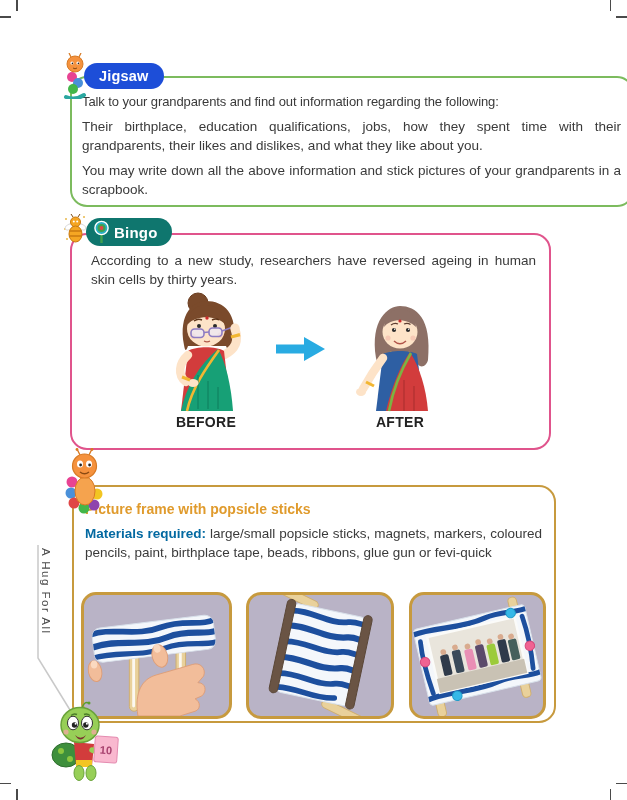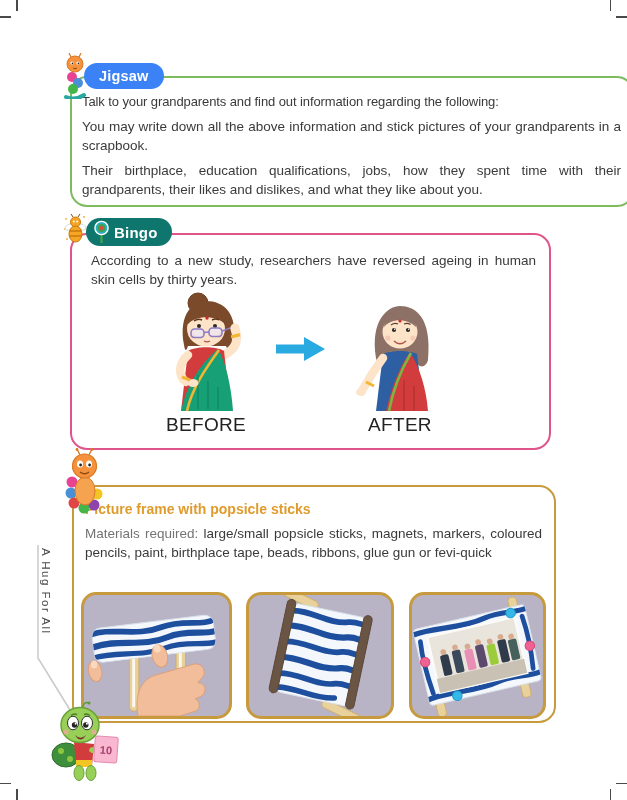--- a/index.html
+++ b/index.html
@@ -17,38 +17,38 @@
   .badge {
     position:absolute; display:flex; align-items:center; gap:5px;
     color:#fff; font-weight:bold; border-radius:14px; padding:0 15px;
     letter-spacing:.2px;
   }
   .box-body { color:#3a3a3a; font-size:13.5px; line-height:1.38; text-align:justify; }
   .box-body p { margin-bottom:7px; }
 
   
   #jigsaw-box { left:70px; top:76px; width:564px; height:131px; border:2px solid #7cbb5e; }
-  #jigsaw-badge { left:84px; top:63px; height:26px; background:#3b82f6; font-size:14.5px; z-index:3; }
+  #jigsaw-badge { left:84px; top:63px; height:26px; background:#1d4ed8; font-size:14.5px; z-index:3; }
   #jigsaw-text { padding:15px 11px 0 10px; }
   #jigsaw-text .p1 { white-space:nowrap; font-size:13px; letter-spacing:-0.1px; }
 
   
   #bingo-box { left:70px; top:233px; width:481px; height:217px; border:2px solid #e0548c; }
   #bingo-badge { left:86px; top:218px; height:28px; background:#0f766e; font-size:15px; padding:0 14px 0 8px; z-index:3; }
   #bingo-text { padding:17px 13px 0 19px; }
   .figure { position:absolute; }
-  .figure-label { position:absolute; font-weight:normal; font-size:19px; color:#222; text-align:center; letter-spacing:.3px; }
+  .figure-label { position:absolute; font-weight:bold; font-size:14px; color:#222; text-align:center; letter-spacing:.3px; }
 
   
   #kalakaar-box { left:72px; top:485px; width:484px; height:238px; border:2px solid #c79a3e; }
   #kalakaar-badge { left:98px; top:462px; height:30px; background:#c7982f; font-size:15.5px; z-index:3; }
   #kalakaar-content { padding:14px 12px 0 11px; }
   .gold-heading { color:#e09b2d; font-weight:bold; font-size:14px; }
   #materials-para { margin-top:8px; color:#3a3a3a; font-size:13.5px; line-height:1.4; text-align:justify; }
-  #materials-para .lbl { color:#737373; font-weight:normal; }
+  #materials-para .lbl { color:#0369a1; font-weight:bold; }
   .craft-img {
     position:absolute; top:592px; height:127px; background:#b9b3c6;
     border:3px solid #c79a3e; border-radius:15px; overflow:hidden;
   }
   #craft-img-1 { left:81px;  width:151px; }
   #craft-img-2 { left:246px; width:148px; }
   #craft-img-3 { left:409px; width:137px; }
   .craft-img svg { width:100%; height:100%; display:block; }
 
   
@@ -98,22 +98,22 @@
     <path d="M11,15 q2,1.6 4,0" stroke="#8a4a12" stroke-width="1" fill="none"></path>
   </svg>
 
   <div class="badge" id="jigsaw-badge">
     <span>Jigsaw</span>
   </div>
 
   <div class="activity-box" id="jigsaw-box">
     <div class="box-body" id="jigsaw-text">
       <p class="p1">Talk to your grandparents and find out information regarding the following:</p>
+      <p>Their birthplace, education qualifications, jobs, how they spent time with their grandparents, their likes and dislikes, and what they like about you.</p>
       <p>You may write down all the above information and stick pictures of your grandparents in a scrapbook.</p>
-      <p>Their birthplace, education qualifications, jobs, how they spent time with their grandparents, their likes and dislikes, and what they like about you.</p>
     </div>
   </div>
 
   <svg class="mascot" style="left:63px;top:213px;width:25px;height:32px;" viewBox="0 0 25 32">
     <circle cx="3" cy="6" r="1" fill="#e8b84b"></circle>
       <circle cx="21" cy="4" r="1" fill="#e8b84b"></circle>
     <circle cx="4" cy="26" r="1" fill="#e8b84b"></circle>
       <circle cx="2" cy="16" r="0.9" fill="#e8b84b"></circle>
     <ellipse cx="6" cy="14" rx="4" ry="2.5" fill="#fff" stroke="#ddd" transform="rotate(-30 6 14)"></ellipse>
     <ellipse cx="19" cy="14" rx="4" ry="2.5" fill="#fff" stroke="#ddd" transform="rotate(30 19 14)"></ellipse>

